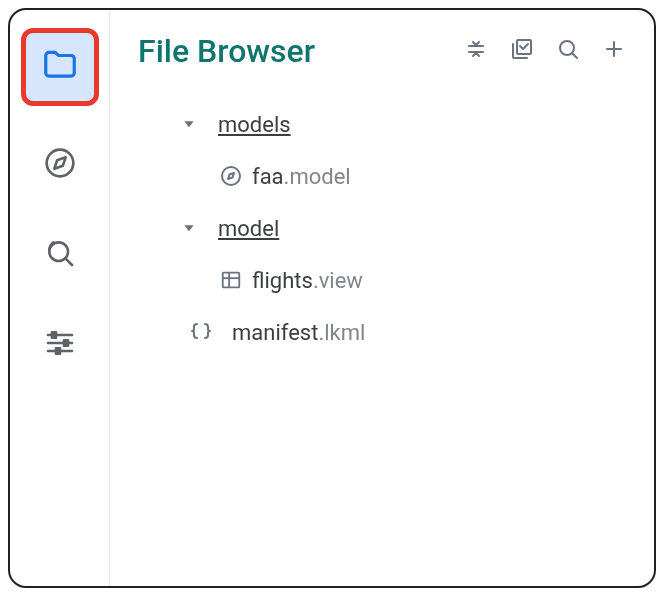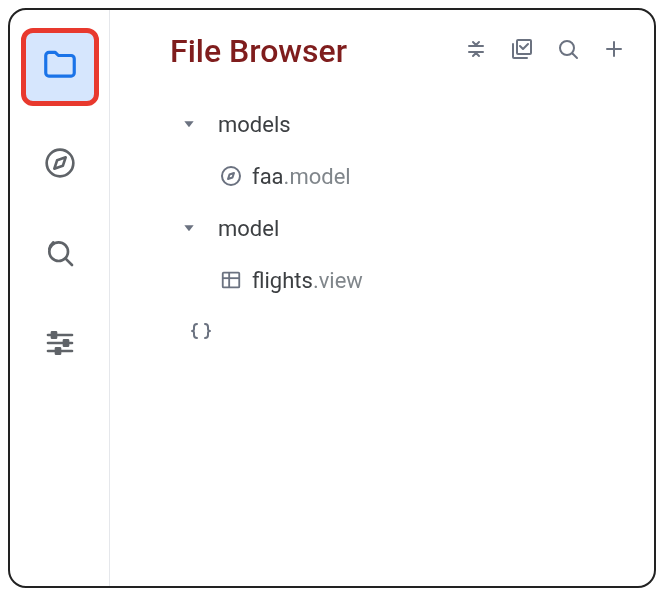--- a/index.html
+++ b/index.html
@@ -57,22 +57,21 @@
     }
     .header {
       display: flex;
       align-items: center;
       justify-content: space-between;
       margin-bottom: 28px;
     }
     .title {
       font-size: 32px;
       font-weight: 500;
-      color: #7f1d1d;
-      margin-left: 32px;
+      color: #0f766e;
     }
     .header-actions {
       display: flex;
       gap: 22px;
       color: #6b7280;
     }
     .header-action {
       cursor: pointer;
       display: flex;
       align-items: center;
@@ -83,21 +82,21 @@
       color: #3c3f42;
       padding-left: 20px;
     }
     .tree-row {
       display: flex;
       align-items: center;
       height: 52px;
       gap: 18px;
       cursor: pointer;
     }
-    .tree-row.folder { padding-left: 20px; }
+    .tree-row.folder { padding-left: 20px; text-decoration: underline; }
     .tree-row.file { padding-left: 60px; gap: 8px; }
     .tree-row.rootfile { padding-left: 30px; }
     .chevron {
       color: #6b7280;
       width: 22px;
       display: flex;
       justify-content: center;
     }
     .row-icon {
       color: #6b7280;
@@ -236,17 +235,18 @@
 
 
 
       <div class="tree-row rootfile">
         <span class="row-icon">
           <svg width="24" height="24" viewBox="0 0 24 24" fill="none" stroke="currentColor" stroke-width="2" stroke-linecap="round" stroke-linejoin="round">
               <path d="M8 4c-2 0-3 1-3 3v2c0 1.5-1 2-2 2 1 0 2 .5 2 2v2c0 2 1 3 3 3"></path>
               <path d="M16 4c2 0 3 1 3 3v2c0 1.5 1 2 2 2-1 0-2 .5-2 2v2c0 2-1 3-3 3"></path>
             </svg>
         </span>
+        <span><span>manifest</span><span class="ext">.lkml</span></span>
       </div>
 
     </div>
   </div>
 </div>
 
 </body></html>

